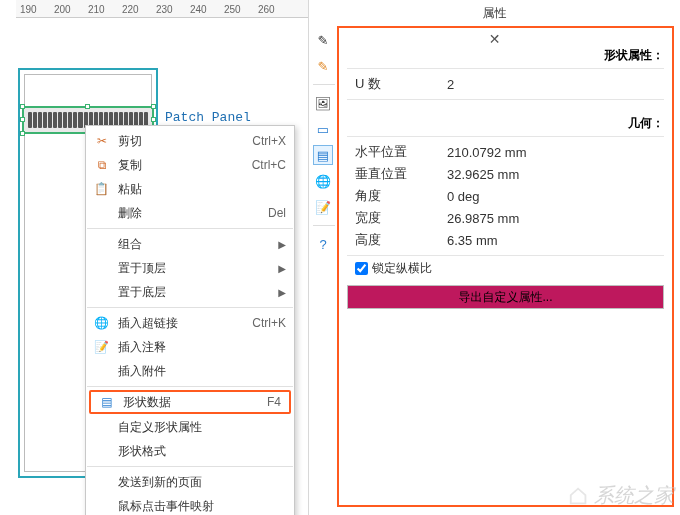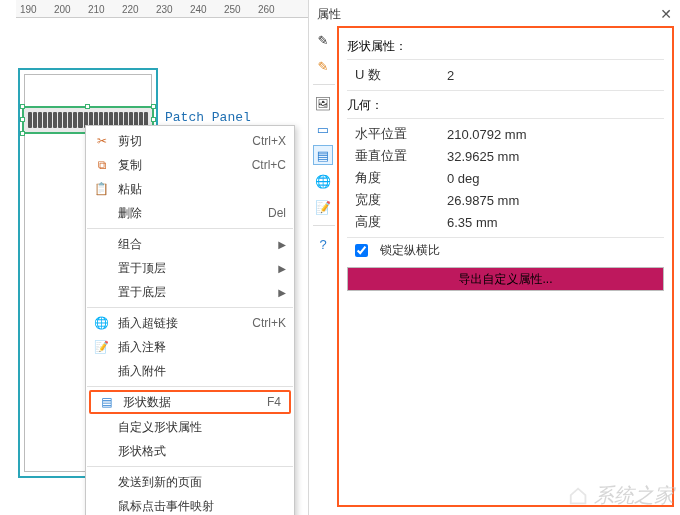--- a/index.html
+++ b/index.html
@@ -25,32 +25,32 @@
 .ctxitem { display: flex; align-items: center; height: 24px; padding: 0 8px 0 6px; cursor: default; }
 .ctx-icon { width: 20px; height: 16px; display: inline-flex; align-items: center; justify-content: center; margin-right: 6px; font-size: 12px; }
 .ctx-label { flex: 1; font-size: 12px; color: #333; }
 .ctx-short { color: #666; font-size: 12px; margin-left: 8px; }
 .ctx-arrow { color: #666; font-size: 10px; }
 .sep { height: 1px; background: #e0e0e0; margin: 3px 1px; padding: 0; }
 .ctx-hl { border: 2px solid #ff5a1f; border-radius:2px; margin:1px 3px; }
 
 
 .props { position: absolute; left: 308px; top: 0; right: 0; bottom: 0; background: #fff; border-left: 1px solid #d8d8d8; }
-.props-title { height: 28px; line-height: 26px; padding: 0 8px; font-size: 12px; color: #333; display:flex; justify-content:space-between; align-items:center; }
+.props-title { height: 28px; line-height: 26px; padding: 0 8px; font-size: 12px; color: #333; display:flex; justify-content:space-between; align-items:center;flex-direction:column; }
 .props-close { font-size: 14px; color: #555; cursor: default; }
 .props-body { position: absolute; left: 28px; top: 26px; right: 6px; bottom: 8px; border: 2px solid #ff5a1f; padding: 4px 8px 8px 8px; overflow:auto;}
 .icon-strip { position: absolute; left: 4px; top: 30px; width: 22px; display: flex; flex-direction: column; gap: 6px; }
 .strip-ic { width: 20px; height: 20px; display: flex; align-items: center; justify-content: center; font-size: 13px; border:1px solid transparent; }
 .strip-ic.sel { border:1px solid #7ab7e8; background:#e5f3ff;}
-.section-title { font-size: 12px; color: #000; margin: 6px 0 2px 0; font-weight:normal; }
+.section-title { font-size: 12px; color: #000; margin: 15px 0 2px 0; font-weight:bold;text-align:right; }
 .hr { border-top:1px solid #e5e5e5; margin: 4px 0; }
 .prow { display: flex; height: 22px; align-items: center; font-size: 13px; }
 .prow .k { width: 100px; color: #333; padding-left:8px;}
 .prow .v { flex: 1; color: #333; }
-.chk { display:flex; align-items:center; gap:12px; margin:4px 0 8px 8px; font-size:12px;}
+.chk { display:flex; align-items:center; gap:4px; margin:4px 0 8px 8px; font-size:12px;}
 .export-btn { width: 100%; height: 24px; border: 1px solid #bdbdbd; background: #be185d; font-size: 12px; cursor: default; }
 
 
 .wm { position:absolute; right:6px; bottom:6px; font-size:20px; color:#ccc; font-style:italic; display:flex; align-items:center; gap:4px; opacity:.8;}
 .wm svg { opacity:.6;}
 </style>
 </head>
 <body>
 
 <div class="ruler">

